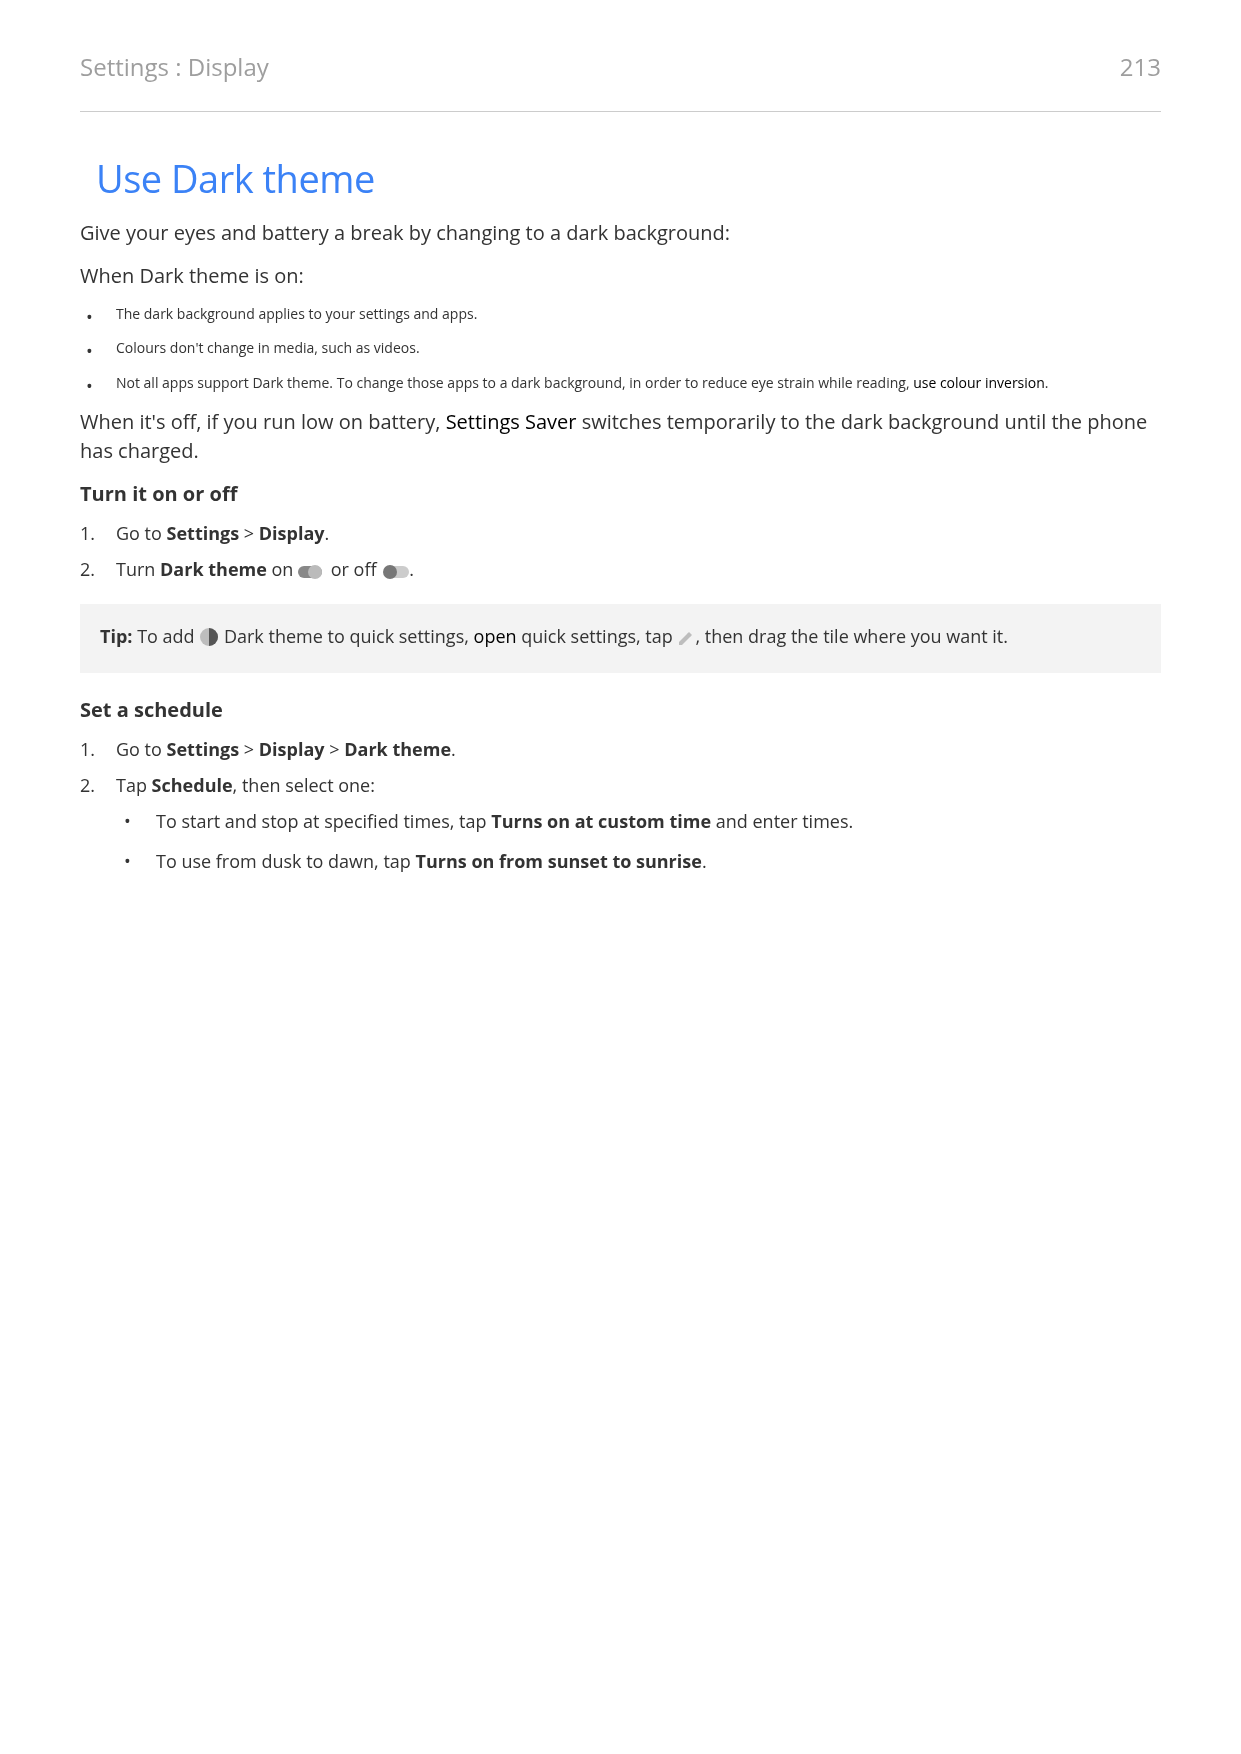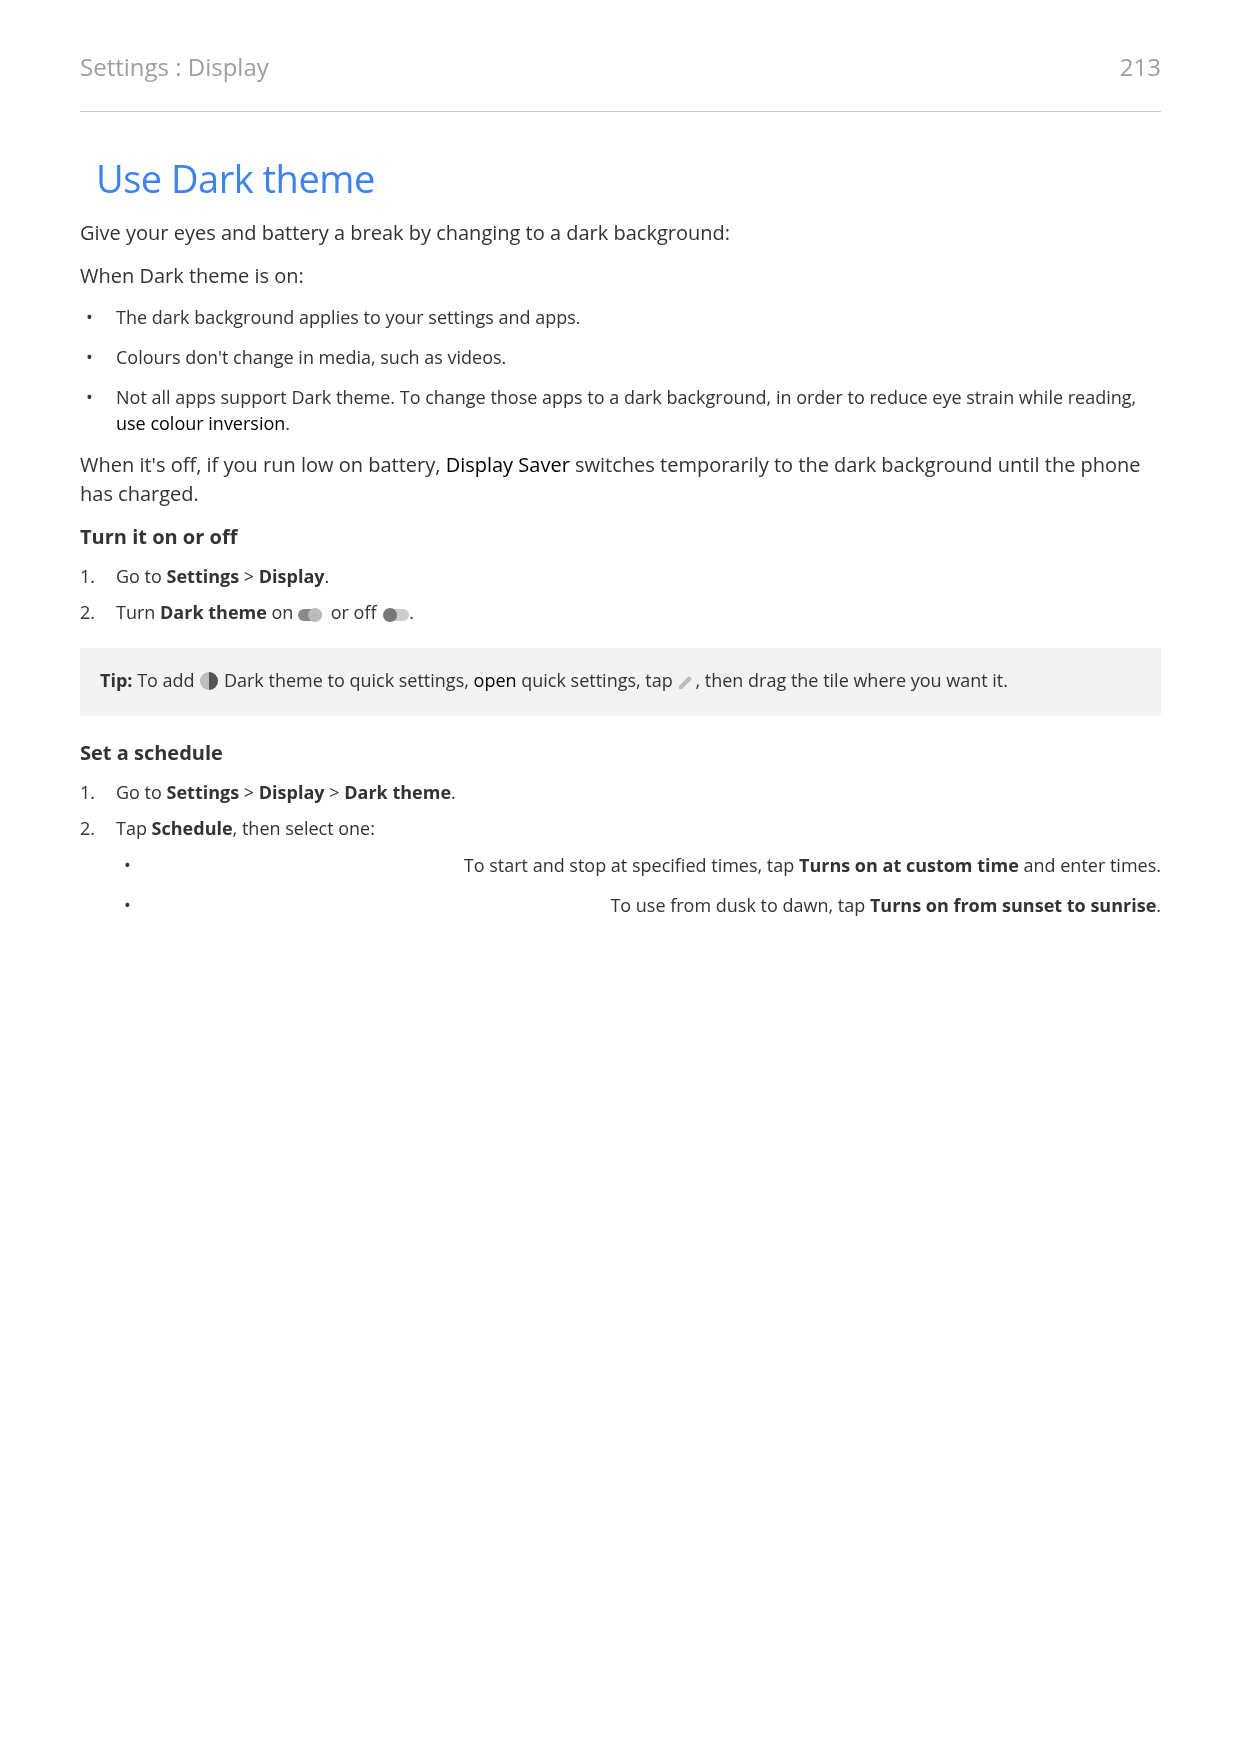--- a/index.html
+++ b/index.html
@@ -47,21 +47,21 @@
     color: #333;
   }
   ul.bullets {
     list-style: none;
     padding: 0;
     margin: 0 0 14px 0;
   }
   ul.bullets > li {
     position: relative;
     padding-left: 36px;
-    font-size: 18px;
+    font-size: 14px;
     line-height: 1.45;
     margin-bottom: 14px;
   }
   ul.bullets > li::before {
     content: "•";
     position: absolute;
     left: 6px;
     top: 0;
     font-size: 18px;
     color: #333;
@@ -109,21 +109,20 @@
     list-style: none;
     padding: 0;
     margin: 10px 0 0 0;
   }
   .sub-bullets > li {
     position: relative;
     padding-left: 40px;
     font-size: 18px;
     line-height: 1.45;
     margin-bottom: 14px;
-    text-align: right;
   }
   .sub-bullets > li::before {
     content: "•";
     position: absolute;
     left: 8px;
     top: 0;
     font-size: 18px;
     color: #333;
   }
   .heading-bold {
@@ -152,21 +151,21 @@
 
   <ul class="bullets">
     <li>The dark background applies to your settings and apps.</li>
     <li>Colours don't change in media, such as videos.</li>
     <li>
       <span>Not all apps support Dark theme. To change those apps to a dark background, in order to reduce eye strain while reading, </span><span class="link">use colour inversion</span><span>.</span>
     </li>
   </ul>
 
   <p>
-    <span>When it's off, if you run low on battery, </span><span class="link">Display Saver</span><span> switches temporarily to the dark background until the phone has charged.</span>
+    <span>When it's off, if you run low on battery, </span><span class="link">Settings Saver</span><span> switches temporarily to the dark background until the phone has charged.</span>
   </p>
 
   <p class="heading-bold">Turn it on or off</p>
 
   <ol class="numbered">
     <li>
       <span>Go to </span><span class="bold">Settings</span><span> &gt; </span><span class="bold">Display</span><span>.</span>
     </li>
     <li>
       <span>Turn </span><span class="bold">Dark theme</span><span> on </span><span class="icon-inline"><svg width="28" height="16" viewBox="0 0 28 16">

